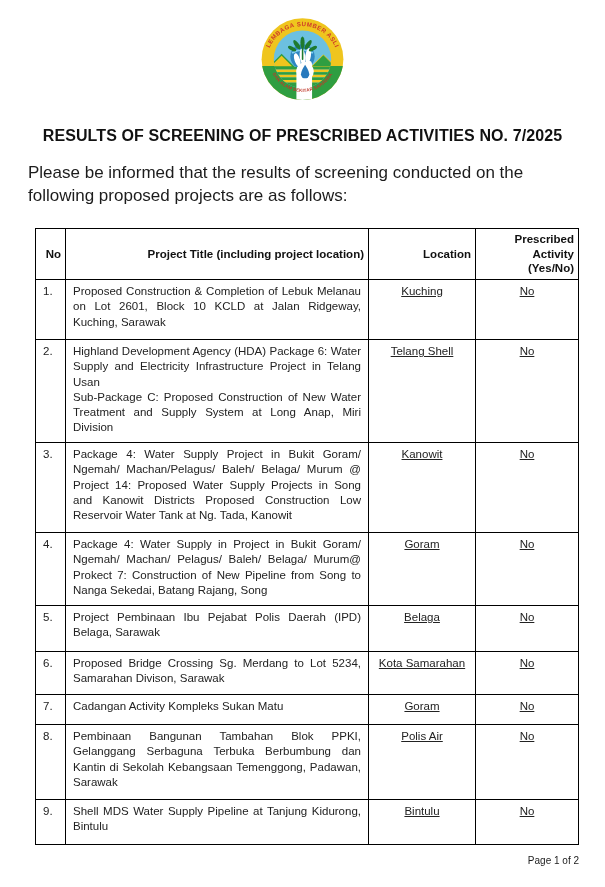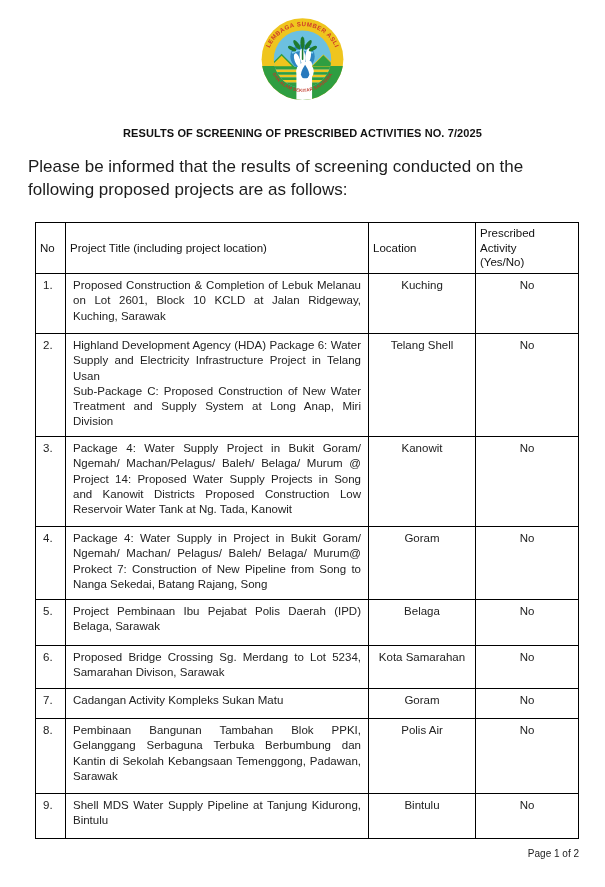--- a/index.html
+++ b/index.html
@@ -2,39 +2,39 @@
 <html><head>
 <meta charset="utf-8">
 <style>
   html,body { margin:0; padding:0; }
   body {
     width:605px; height:887px; background:#ffffff; overflow:hidden;
     font-family:"Liberation Sans", sans-serif; color:#1c1c1c; position:relative;
   }
   .logo-wrap { text-align:center; padding-top:16px; }
   .doc-title {
-    text-align:center; font-weight:bold; font-size:11px;
+    text-align:center; font-weight:bold; font-size:16px;
     margin:19px 10px 16px 10px; letter-spacing:0.1px; color:#111;
   }
   .intro { font-size:17px; line-height:1.38; margin:16px 27px 0 28px; }
   table.results {
     border-collapse:collapse; margin:20px 0 0 35px; table-layout:fixed;
     width:543px; font-size:11.5px; color:#222;
   }
   table.results th, table.results td { border:1px solid #000; }
   table.results th {
-    font-weight:normal; text-align:left; vertical-align:middle;
+    font-weight:bold; text-align:right; vertical-align:middle;
     white-space:pre-line; line-height:1.28; padding:3px 4px; color:#111;
   }
   table.results td { vertical-align:top; padding:4px 7px; line-height:1.33; }
   td.cell-no { text-align:left; padding-left:6px; }
   td.cell-title { text-align:justify; white-space:pre-line; }
-  td.cell-location, td.cell-prescribed { text-align:center; }
+  td.cell-location, td.cell-prescribed { text-align:center;text-decoration:underline; }
   .page-footer {
-    position:absolute; right:26px; bottom:28px; font-size:10px; color:#1c1c1c;
+    position:absolute; right:26px; bottom:21px; font-size:10px; color:#1c1c1c;
   }
 </style>
 </head>
 <body>
 
 <div class="logo-wrap">
   <svg width="87" height="88" viewBox="0 0 100 100">
     <defs>
       <clipPath id="outerClip">
           <circle cx="50" cy="49" r="47"></circle>

